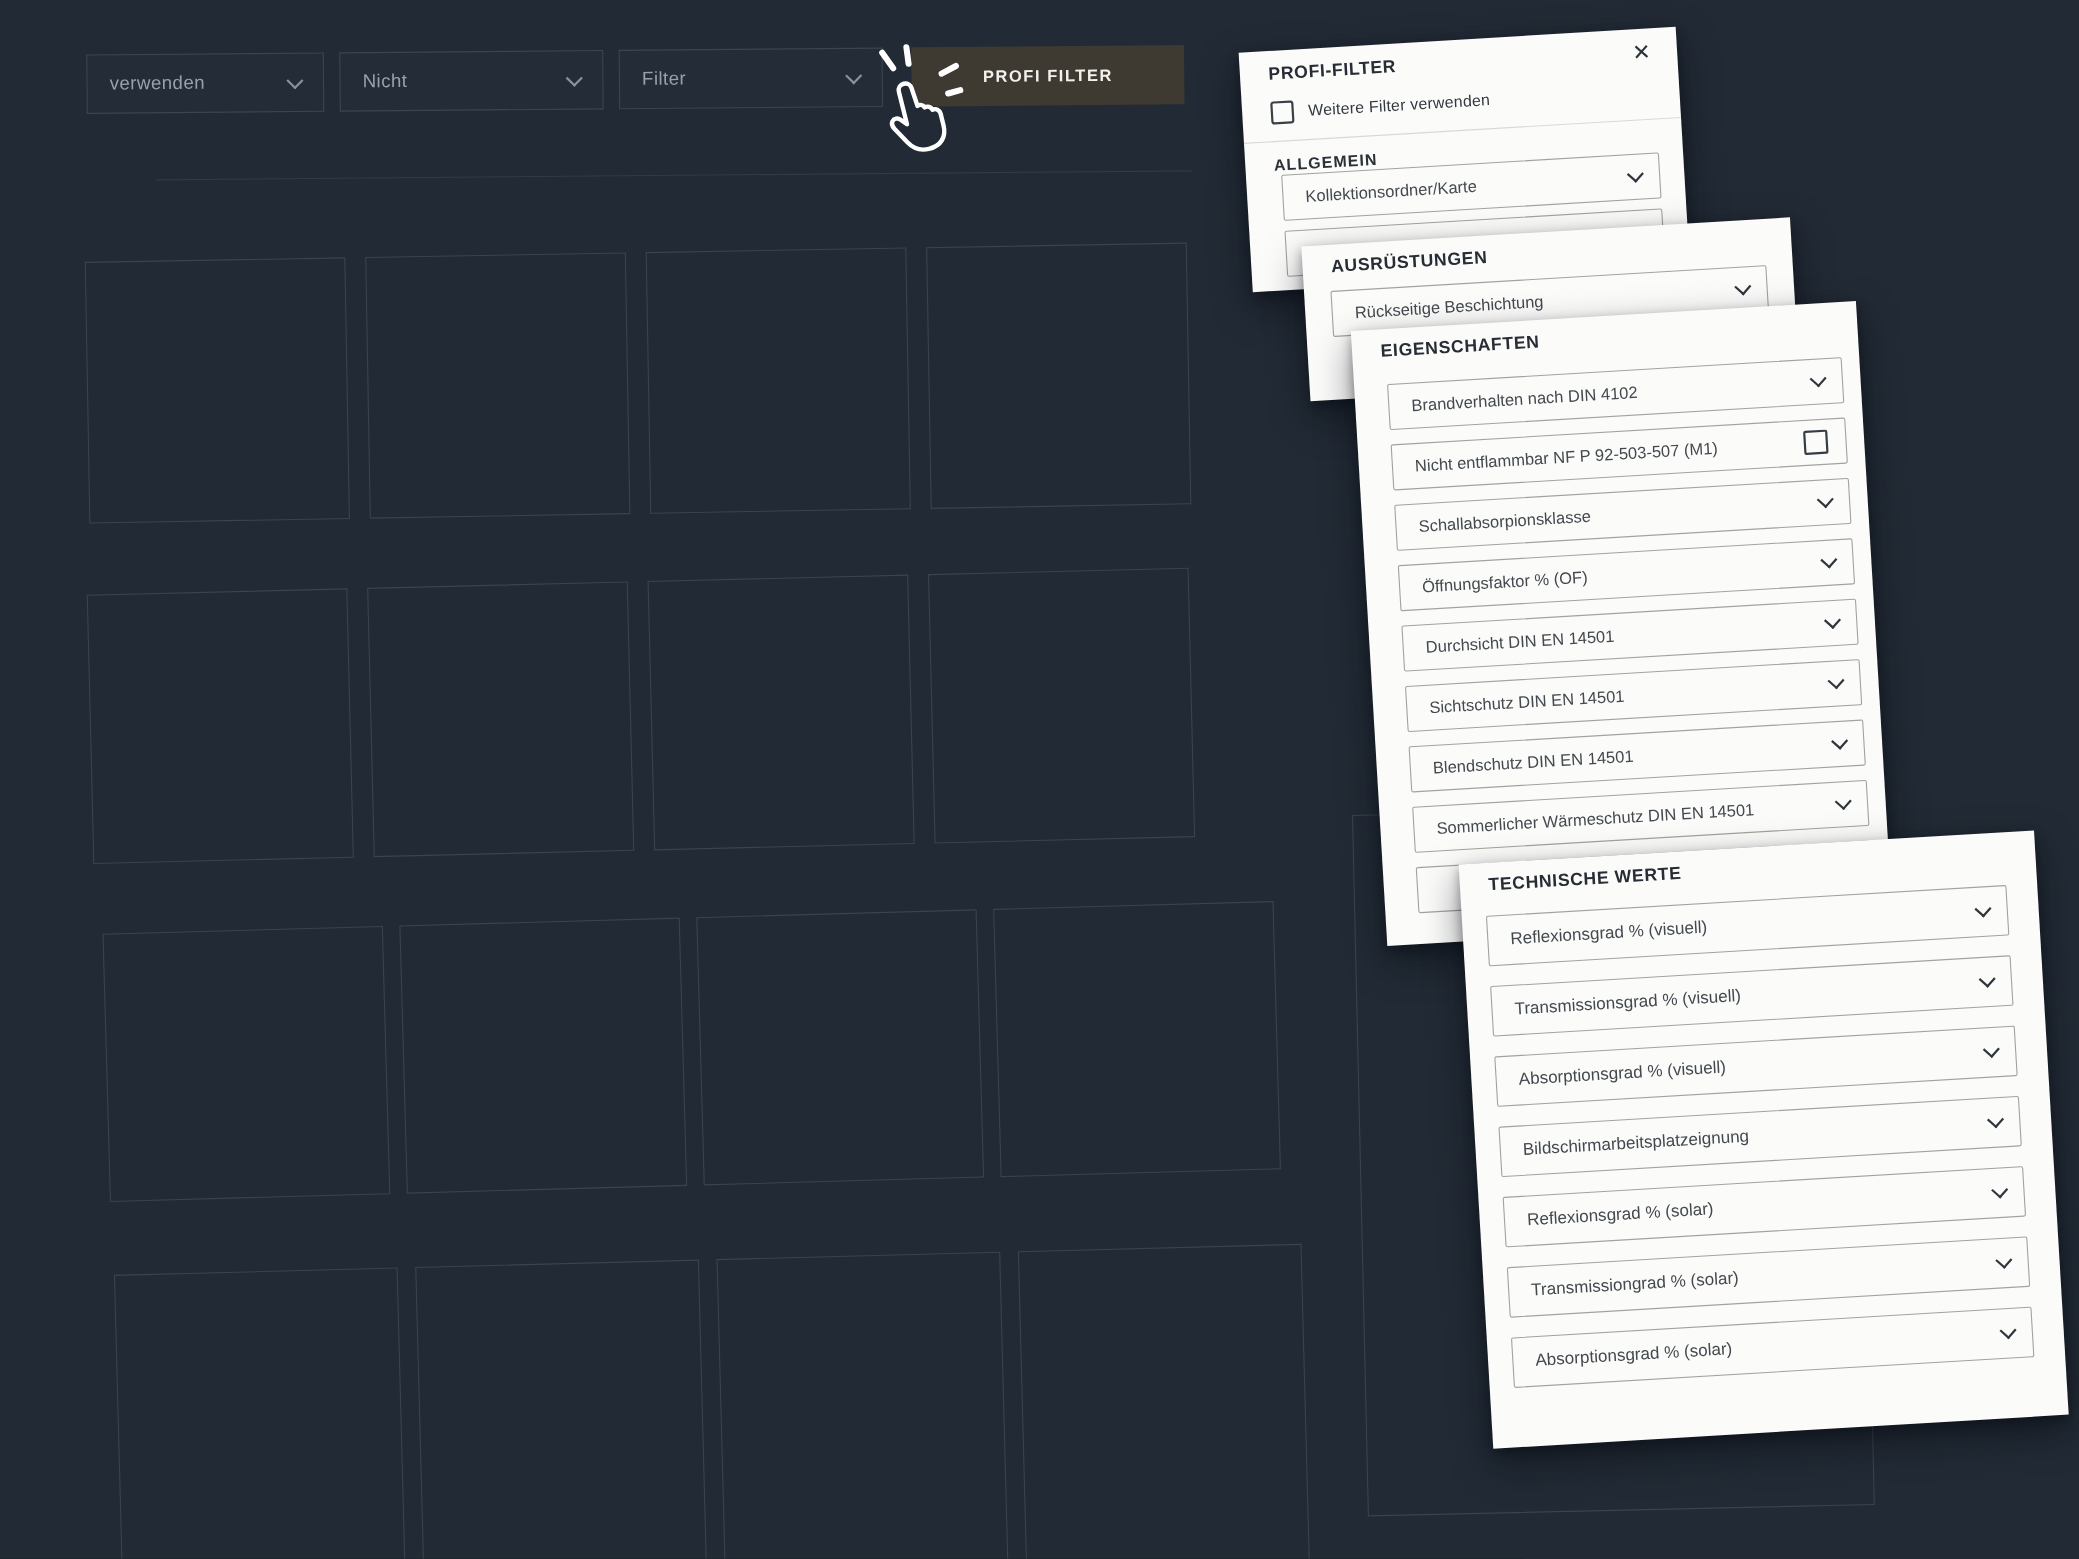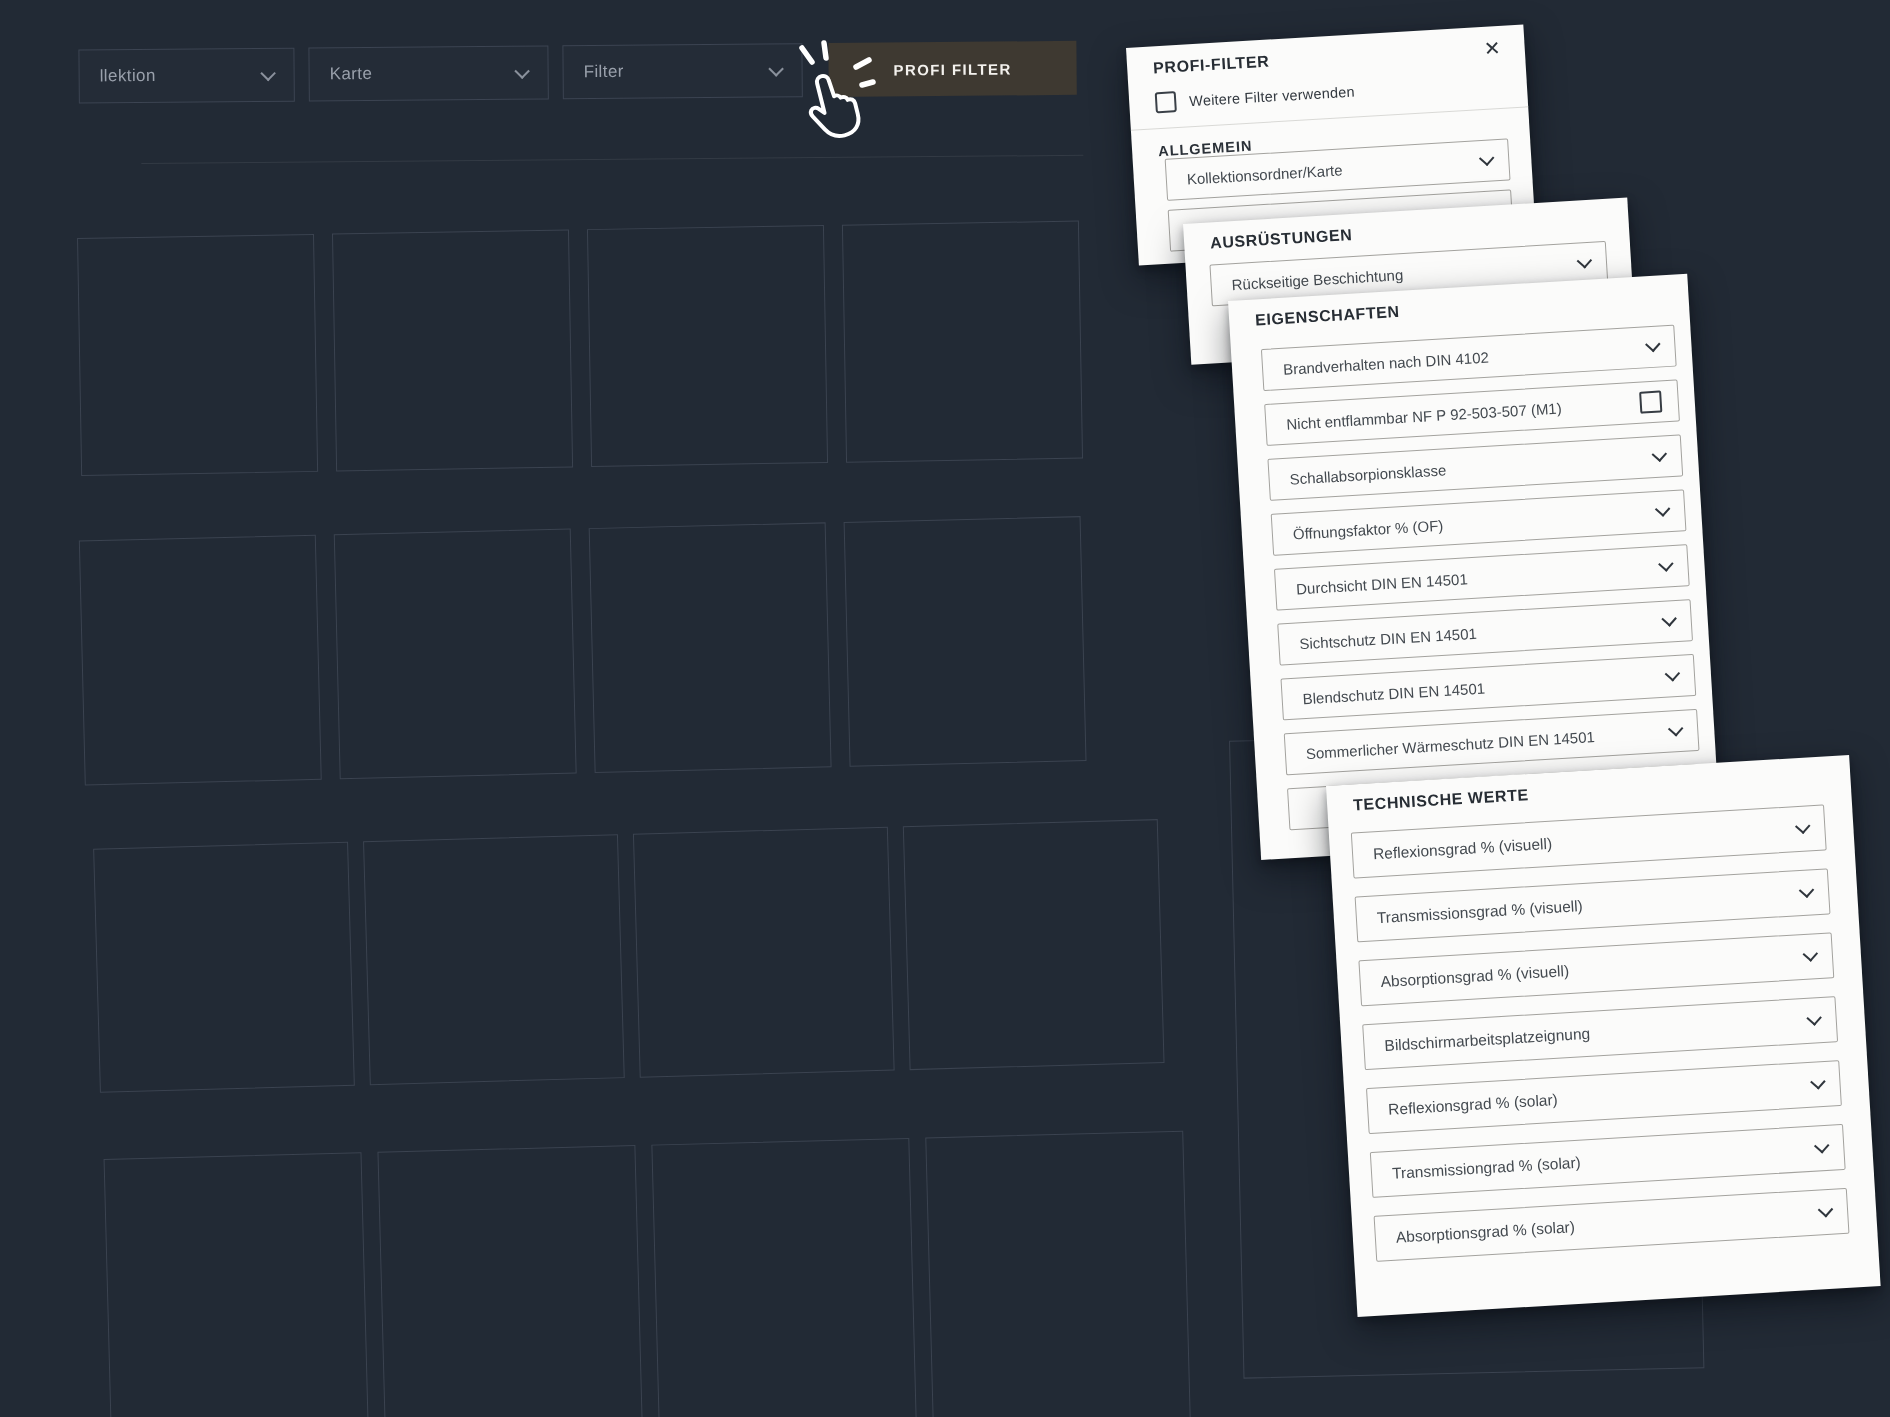--- a/index.html
+++ b/index.html
@@ -79,25 +79,25 @@
   .p4 .dd-label{font-size:15.5px;}
 </style>
 </head>
 <body>
 
 <div class="stage">
 
   <div class="bg">
     <div class="filterbar">
       <div class="fbox">
-        <span class="flabel">llektion</span>
+        <span class="flabel">verwenden</span>
         <span class="fchev"></span>
       </div>
       <div class="fbox wide">
-        <span class="flabel">Karte</span>
+        <span class="flabel">Nicht</span>
         <span class="fchev"></span>
       </div>
       <div class="fbox wide">
         <span class="flabel">Filter</span>
         <span class="fchev"></span>
       </div>
       <div class="profi-btn">
         <span>PROFI FILTER</span>
       </div>
     </div>

